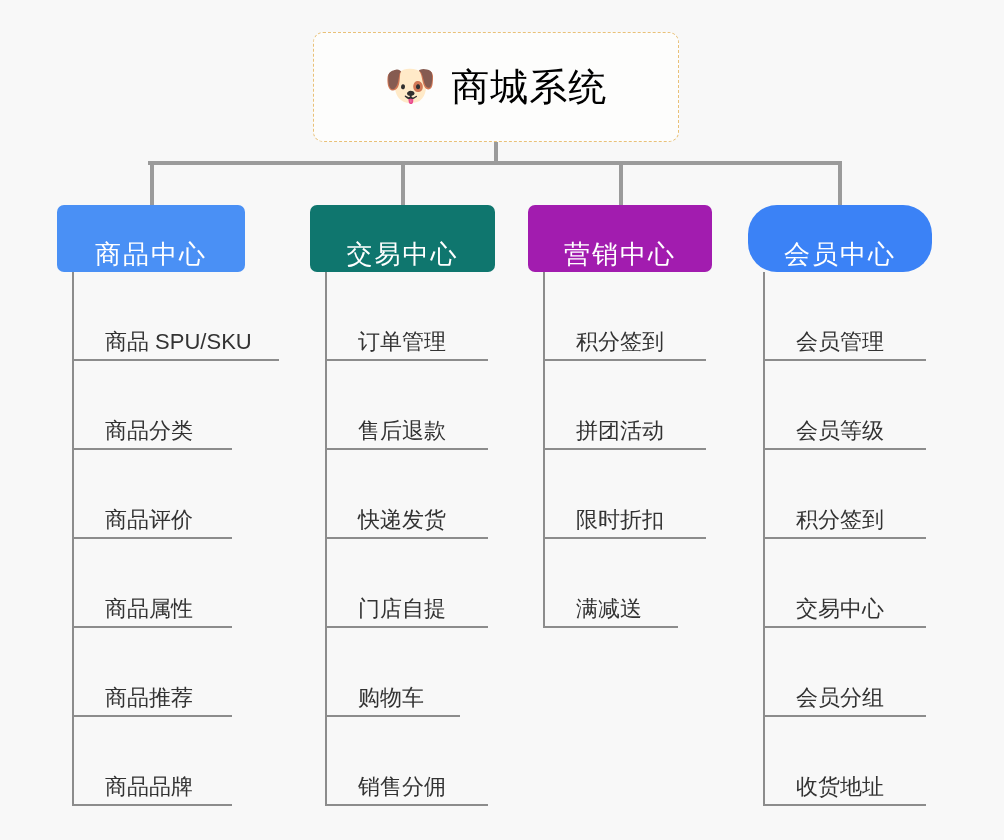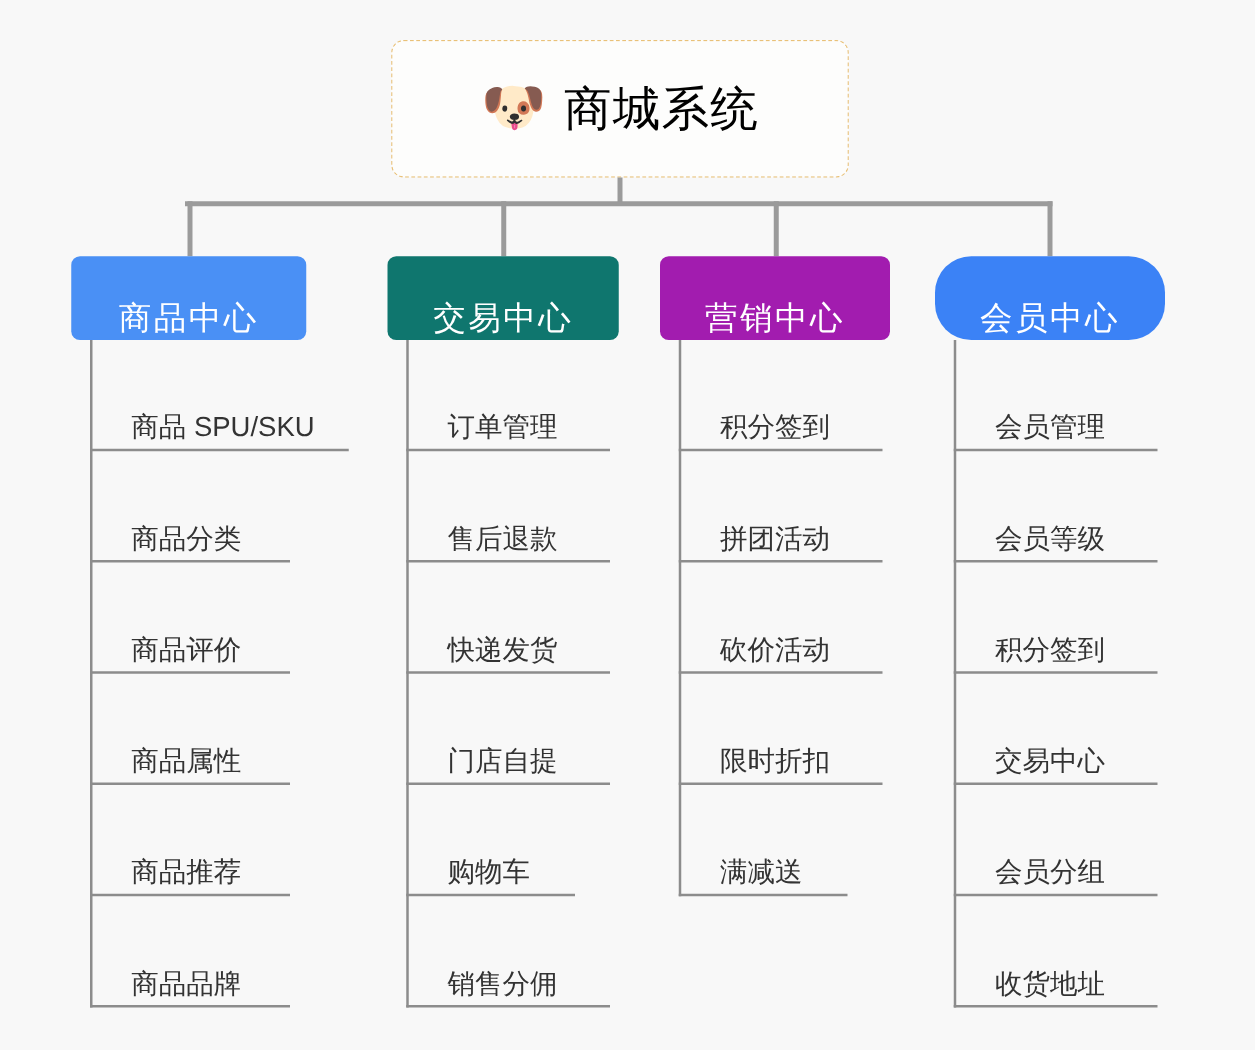--- a/index.html
+++ b/index.html
@@ -211,23 +211,20 @@
       <span>营销中心</span>
     </div>
     <div class="children">
       <div class="child">
         <span class="child-label">积分签到</span>
       </div>
       <div class="child">
         <span class="child-label">拼团活动</span>
       </div>
       <div class="child">
-        <span class="child-label">砍价活动</span>
-      </div>
-      <div class="child">
         <span class="child-label">限时折扣</span>
       </div>
       <div class="child w-short">
         <span class="child-label">满减送</span>
       </div>
     </div>
   </div>
 
   <div class="column col-3" style="left:748px; width:184px;">
     <div class="cat-box" style="background:#3b82f6;border-radius:29px;">

